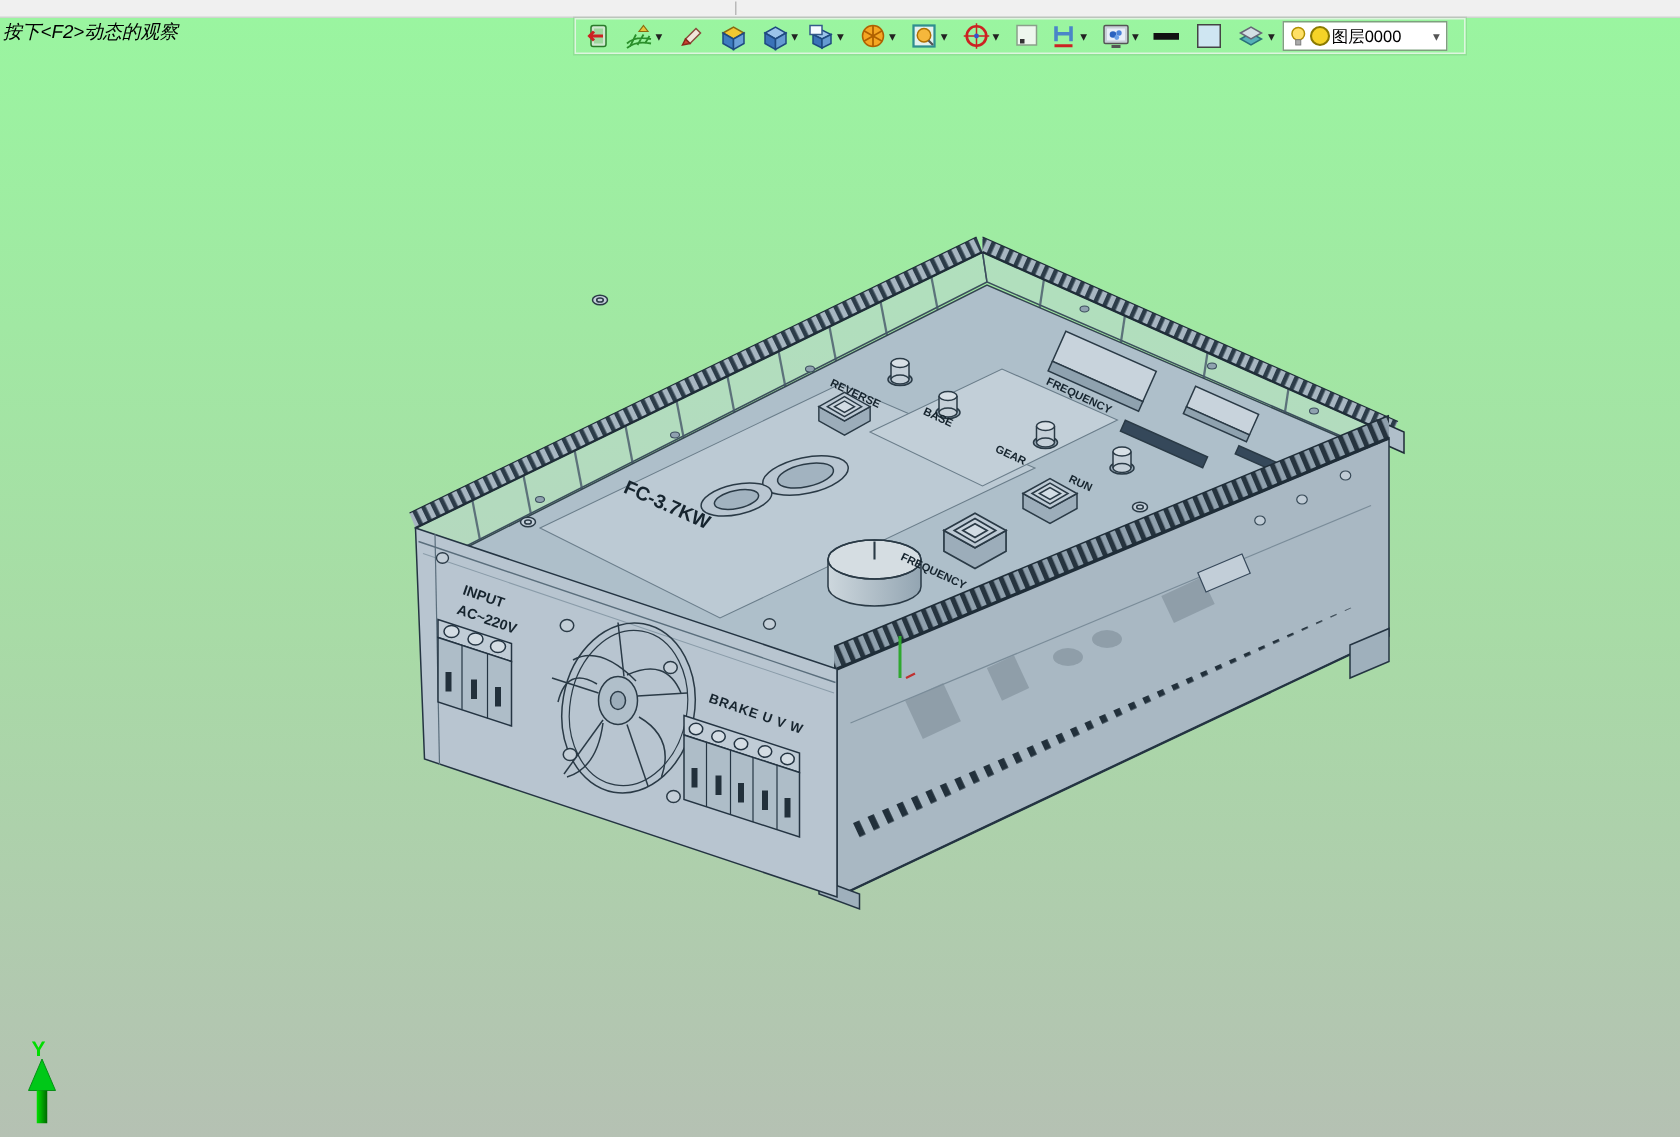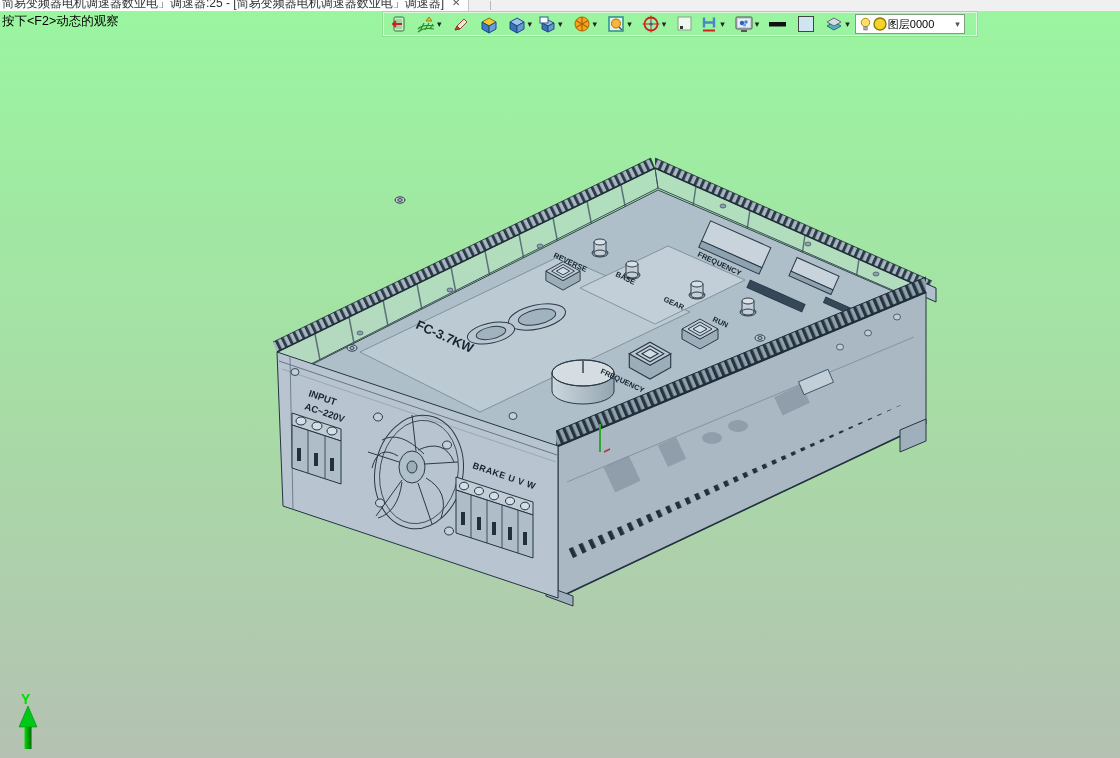--- a/index.html
+++ b/index.html
@@ -12,21 +12,21 @@
   .doc-tab{position:absolute;left:0;top:0;width:468px;height:11px;background:#fdfdfd;
            border-right:1px solid #c4c4c4;overflow:hidden;}
   .doc-tab .ttl{position:absolute;left:2px;top:-4px;font-size:12px;line-height:14px;color:#333;
                 white-space:nowrap;}
   .doc-tab .cls{position:absolute;left:452px;top:-3px;font-size:10px;color:#555;}
   .tab-sep{position:absolute;left:490px;top:1px;width:1px;height:9px;background:#b9b9b9;}
 
   
   .viewport{position:absolute;left:0;top:12px;width:1120px;height:746px;
             background:linear-gradient(#9af5a0,#a8dba6 55%,#b5c1b3);}
-  .prompt{position:absolute;left:2px;color:#000;font-size:12.5px;line-height:14px;white-space:pre;}
+  .prompt{position:absolute;left:2px;color:#000;font-size:12.5px;line-height:14px;white-space:pre;font-style:italic;}
   .p1{top:2px;} .p2{top:16px;}
 
   
   .toolbar{position:absolute;left:383px;top:0px;width:594px;height:24px;
            border:1px solid rgba(230,245,230,.9);box-shadow:0 0 0 1px rgba(60,90,60,.12);
            display:flex;align-items:center;box-sizing:border-box;padding:0 4px;}
   .tbtn{display:flex;align-items:center;height:22px;cursor:default;flex:0 0 auto;}
   .tbtn svg{display:block;}
   .dd{font-size:9px;color:#222;margin:0 1px;}
   .gap-s{width:4px;} .gap-m{width:8px;}
@@ -37,24 +37,20 @@
 
   
   .gnomon{position:absolute;left:16px;top:677px;}
 
   .model-svg{position:absolute;left:0;top:0;}
 </style>
 </head>
 <body>
 
 <div class="tabstrip">
-  <div class="doc-tab">
-    <span class="ttl">简易变频器电机调速器数业电」调速器:25 - [简易变频器电机调速器数业电」调速器]</span>
-    <span class="cls">✕</span>
-  </div>
   <div class="tab-sep"></div>
 </div>
 
 <div class="viewport">
 
   <div class="prompt p1">按下&lt;F2&gt;动态的观察</div>
 
   <div class="toolbar">
 
     <span class="tbtn">

